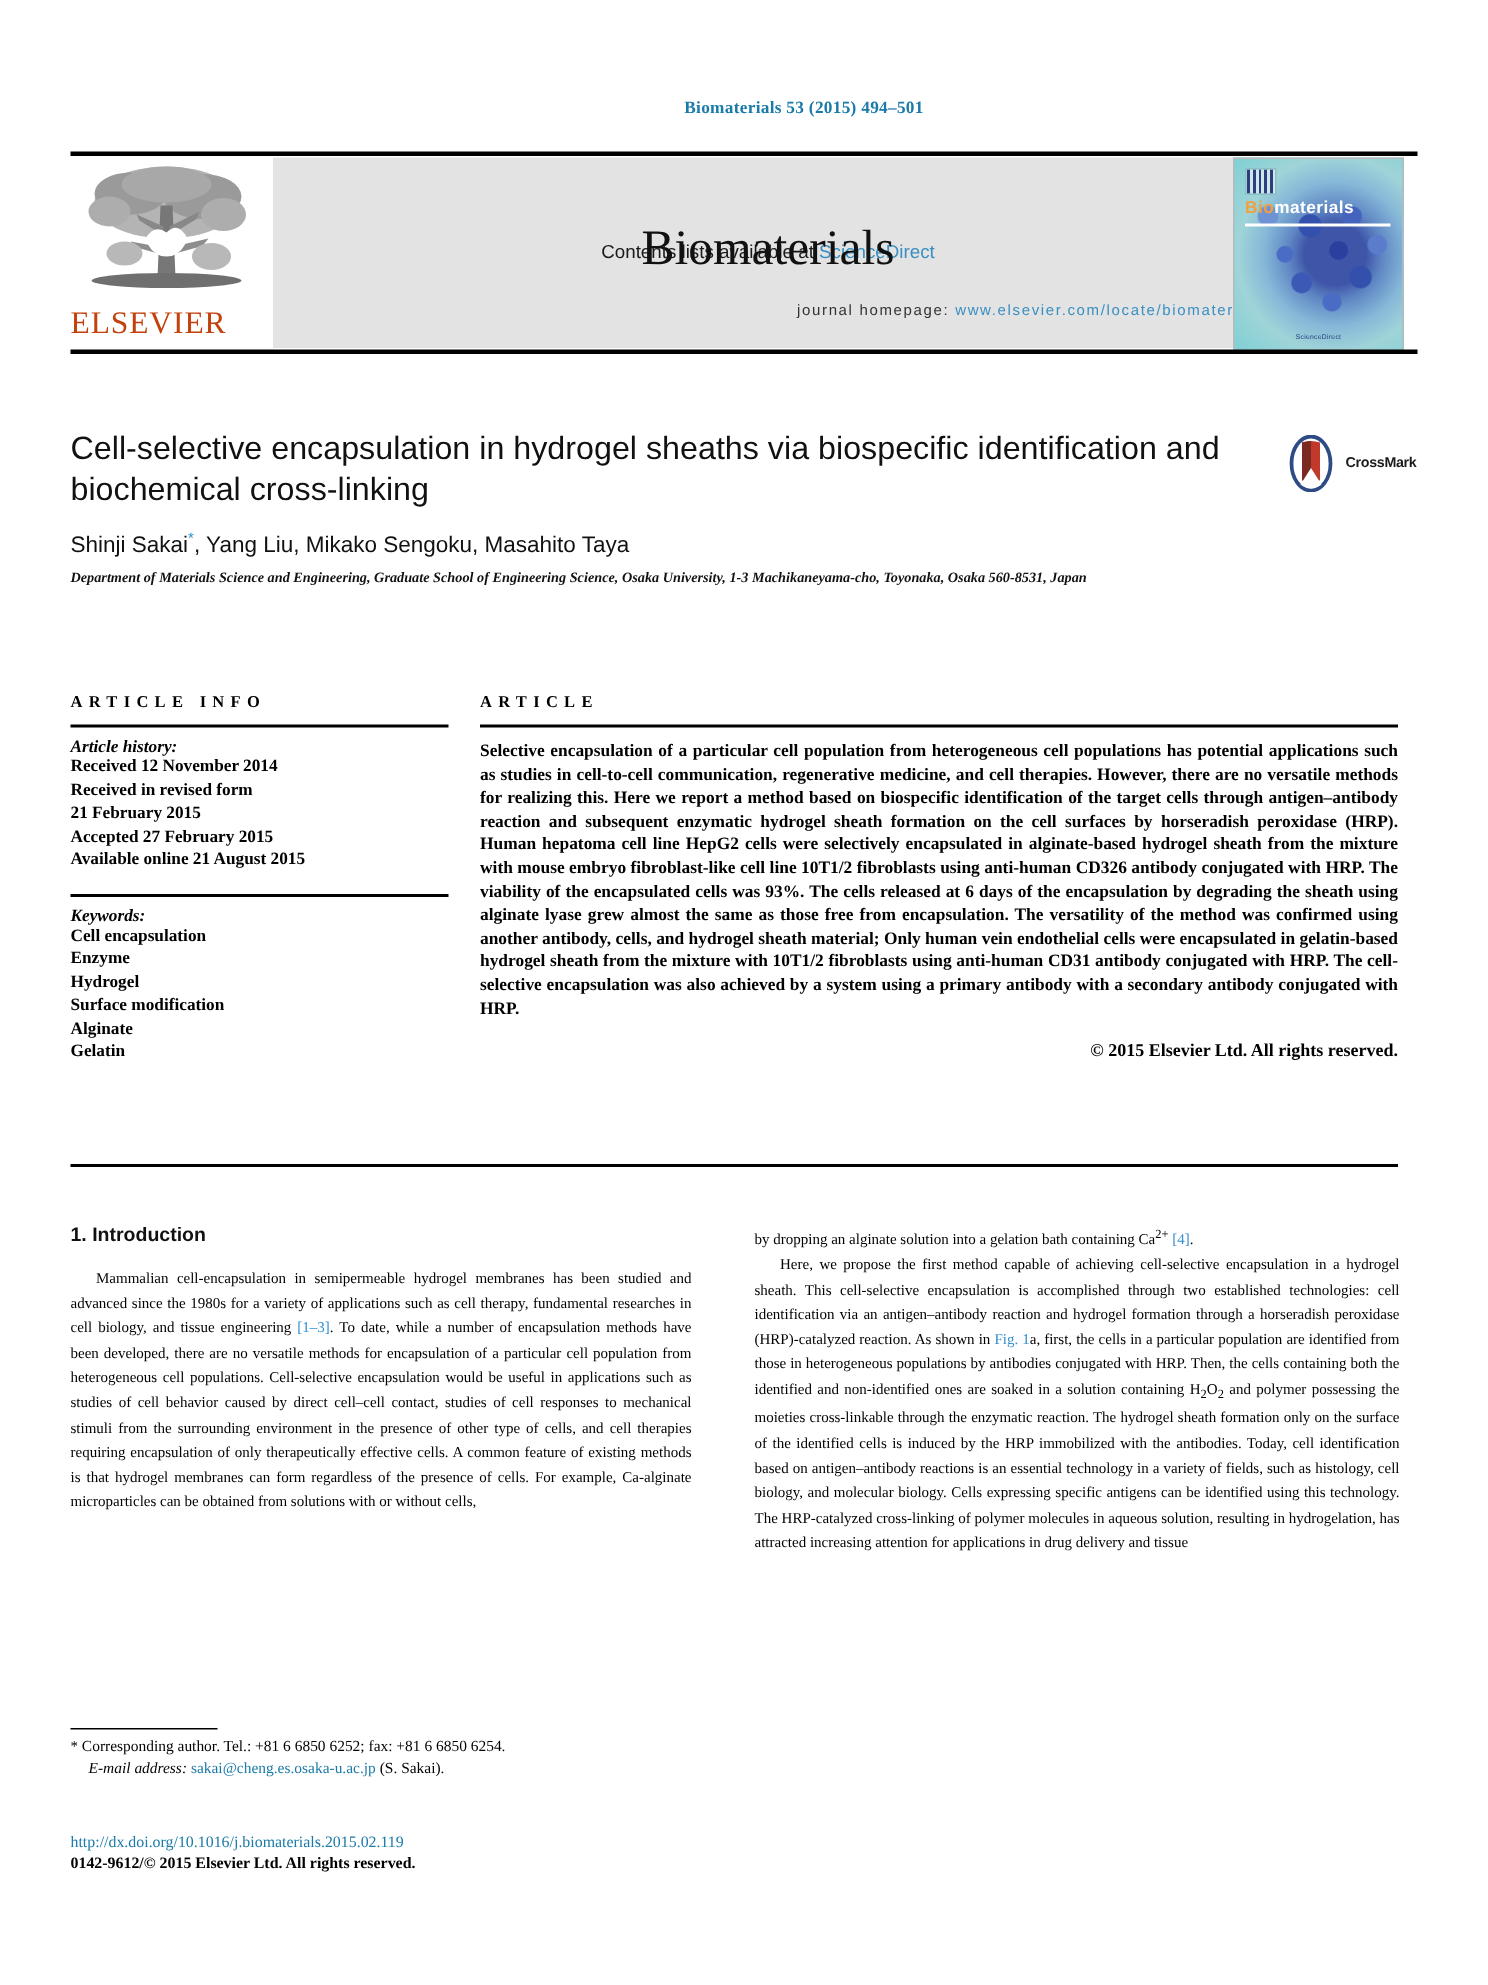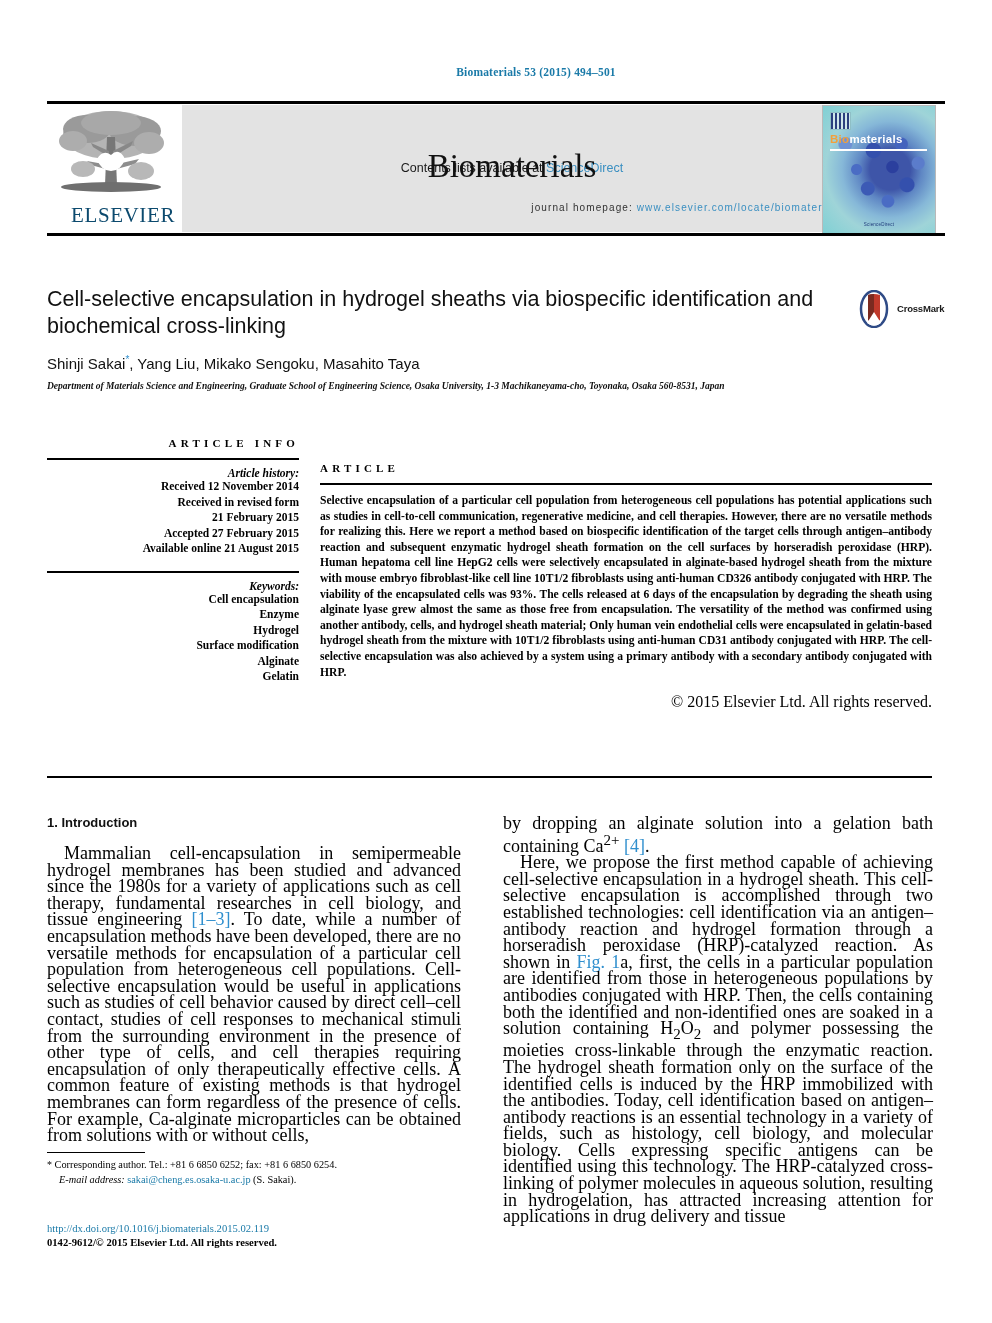--- a/index.html
+++ b/index.html
@@ -71,25 +71,25 @@
   .elsevier-tree {
     position: absolute;
     top: 2px; left: 6px;
     width: 116px; height: 92px;
   }
   .elsevier-word {
     position: absolute;
     bottom: 5px;
     left: 0;
     width: 128px;
-    text-align: right;
+    text-align: left;
     font-family: "Liberation Serif", serif;
     font-size: 21px;
     letter-spacing: 0.6px;
-    color: #0c4a6e;
+    color: #c2410c;
   }
   .masthead-center {
     position: absolute;
     top: 4px;
     left: 135px;
     width: 660px;
     height: 127px;
     background: #e3e3e3;
   }
   .contents-line {
@@ -248,24 +248,23 @@
     left: 42px;
     top: 13px;
     font-family: "Liberation Sans", sans-serif;
     font-size: 9.5px;
     font-weight: bold;
     color: #1a1a1a;
     letter-spacing: -0.2px;
   }
   .info-col {
     position: absolute;
-    top: 437px;
+    top: 462px;
     left: 47px;
     width: 252px;
-    text-align: right;
   }
   .abs-col {
     position: absolute;
     top: 462px;
     left: 320px;
     width: 612px;
   }
   .sec-head {
     font-family: "Liberation Serif", serif;
     font-size: 11px;
@@ -303,22 +302,22 @@
     font-weight: bold;
     font-size: 11.6px;
     line-height: 15.6px;
     text-align: justify;
     color: #000;
   }
   .copyright {
     margin-top: 13px;
     text-align: right;
     font-family: "Liberation Serif", serif;
-    font-weight: normal;
-    font-size: 16px;
+    font-weight: bold;
+    font-size: 12px;
   }
   .rule-abs-bottom {
     position: absolute;
     top: 776px;
     left: 47px;
     width: 885px;
     height: 2px;
     background: #000;
   }
 
@@ -337,21 +336,21 @@
   }
   .sec-title {
     font-family: "Liberation Sans", sans-serif;
     font-size: 13px;
     font-weight: bold;
     color: #111;
     margin: 0 0 15px 0;
   }
   .para {
     font-family: "Liberation Serif", serif;
-    font-size: 18px;
+    font-size: 10px;
     line-height: 16.6px;
     text-align: justify;
     text-indent: 17px;
     margin: 0;
     color: #000;
   }
   .para.cont { text-indent: 0; }
   .ref-link { color: #2f8fce; }
 
   

